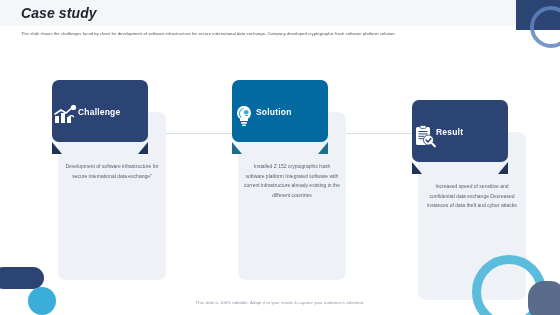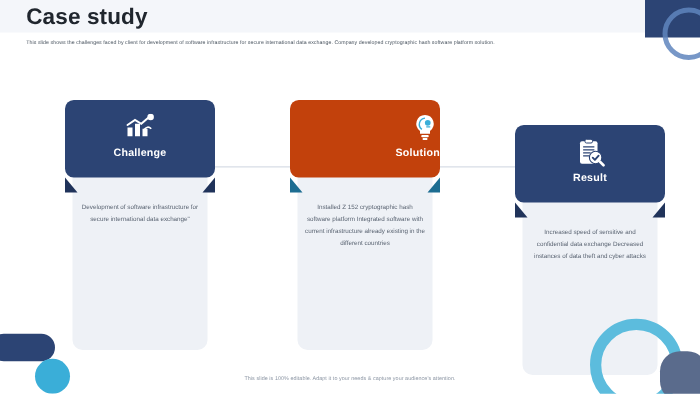--- a/index.html
+++ b/index.html
@@ -11,22 +11,22 @@
   }
   .slide{position:relative;width:560px;height:315px;background:#ffffff;overflow:hidden;}
 
   
   .header-band{
     position:absolute;left:0;top:0;width:560px;height:26px;
     background:#f4f6fa;
   }
   .page-title{
     position:absolute;left:21px;top:3px;
-    font-size:18px;font-weight:bold;color:#20262e;
-    letter-spacing:.1px;line-height:20px;
+    font-size:14px;font-weight:bold;color:#20262e;
+    letter-spacing:.1px;line-height:20px;font-style:italic;
   }
   .subtitle{
     position:absolute;left:21px;top:30px;width:510px;
     font-size:4.2px;color:#4a5560;line-height:7px;
     letter-spacing:.05px;white-space:nowrap;
   }
 
   
   .corner-tr{
     position:absolute;right:0;top:0;width:44px;height:30px;
@@ -60,22 +60,22 @@
     background:#d7dde6;
   }
 
   
   .card{position:absolute;top:80px;width:120px;}
   .card-body{
     position:absolute;left:6px;top:32px;width:108px;height:168px;
     background:#eef1f6;border-radius:8px;
   }
   .ribbon{
-    position:relative;width:120px;height:62px;border-radius:7px;
-    display:flex;flex-direction:column;align-items:center;justify-content:flex-start;
+    position:relative;width:96px;height:62px;border-radius:7px;
+    display:flex;align-items:center;justify-content:flex-start;
     z-index:3;
   }
   .ribbon::before,.ribbon::after{
     content:"";position:absolute;top:100%;width:0;height:0;
   }
   .ribbon::before{left:0;border-left:12px solid transparent;border-right:0 solid transparent;}
   .ribbon-tail-l,.ribbon-tail-r{
     position:absolute;top:62px;width:0;height:0;z-index:2;
   }
   .icon-wrap{
@@ -88,21 +88,21 @@
   .card-text{
     position:absolute;left:12px;top:82px;width:96px;
     font-size:5px;line-height:9.5px;color:#5a6472;text-align:center;
   }
 
   
   .navy{background:#2c4474;}
   .navy .ribbon-tail-l{border-left:10px solid #20335a;border-top:12px solid transparent;left:0;}
   .navy .ribbon-tail-r{border-right:10px solid #20335a;border-top:12px solid transparent;right:0;}
   
-  .teal{background:#c2410c;align-items:flex-end;}
+  .teal{background:#0369a1;}
   .teal .ribbon-tail-l{border-left:10px solid #1d6d91;border-top:12px solid transparent;left:0;}
   .teal .ribbon-tail-r{border-right:10px solid #1d6d91;border-top:12px solid transparent;right:0;}
 
   .card-challenge{left:52px;}
   .card-solution{left:232px;}
   .card-result{left:412px;margin-top:20px;}
 
   
   .footer-note{
     position:absolute;left:0;top:300px;width:560px;text-align:center;

